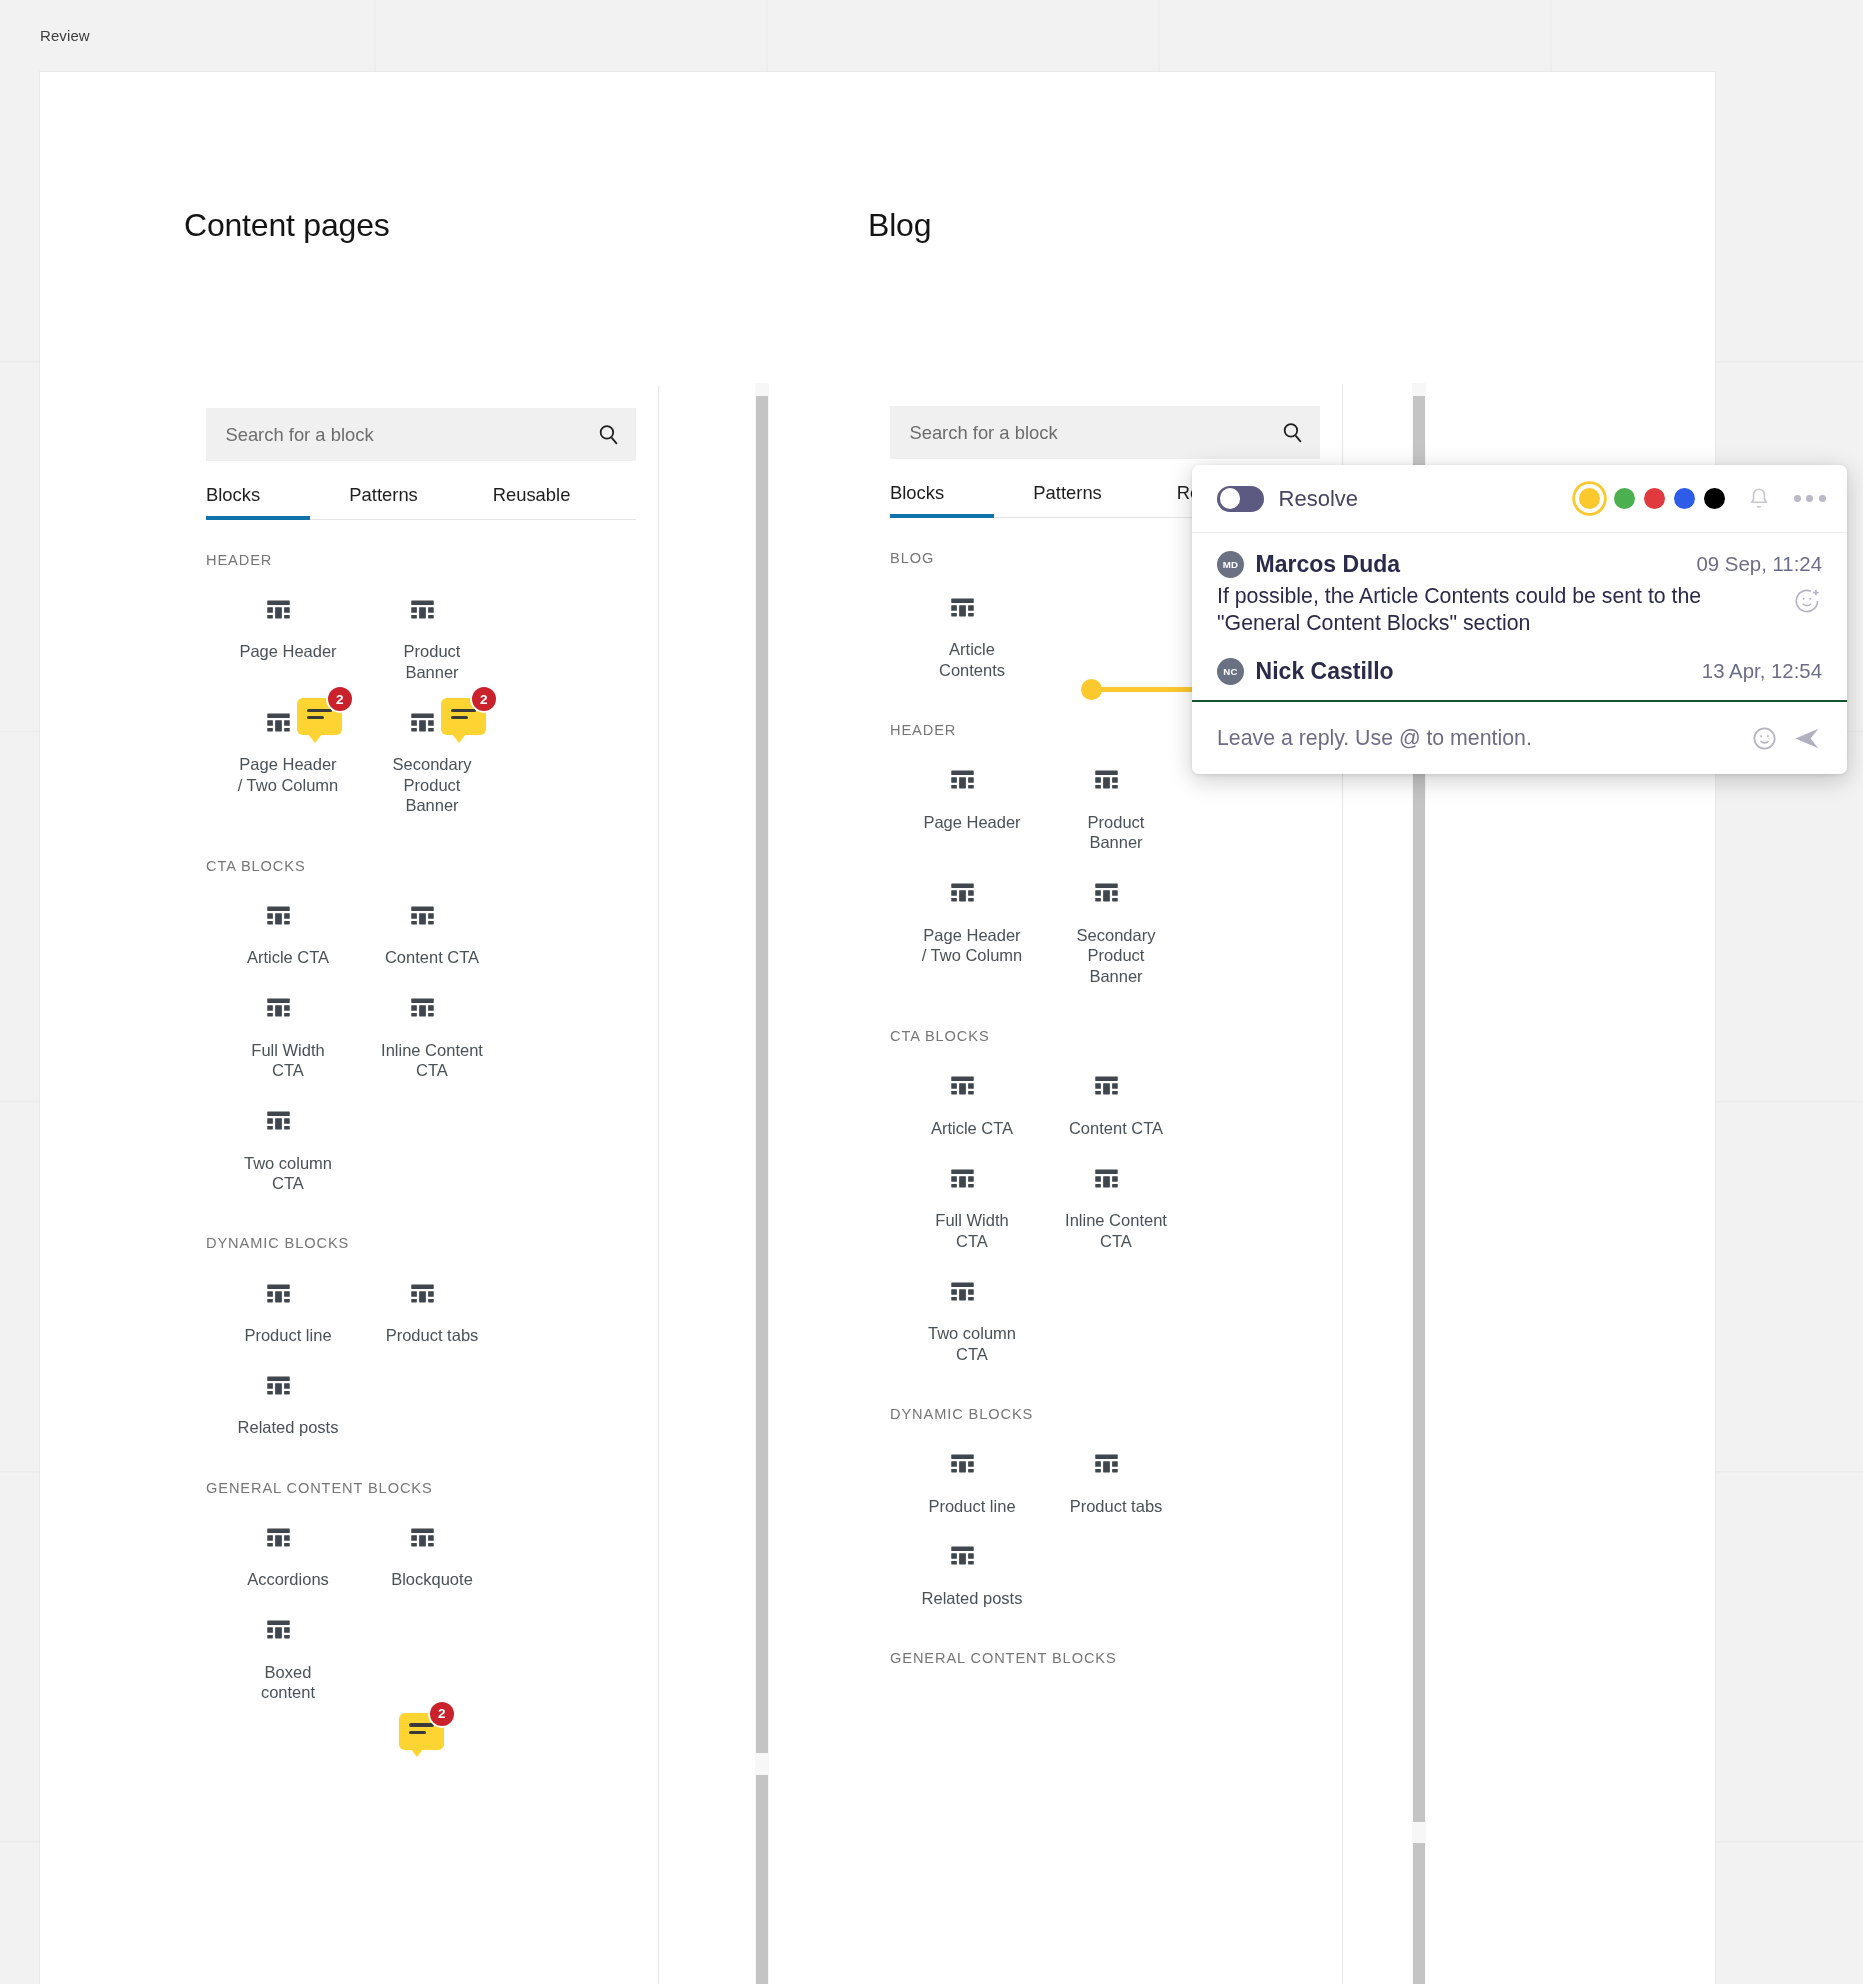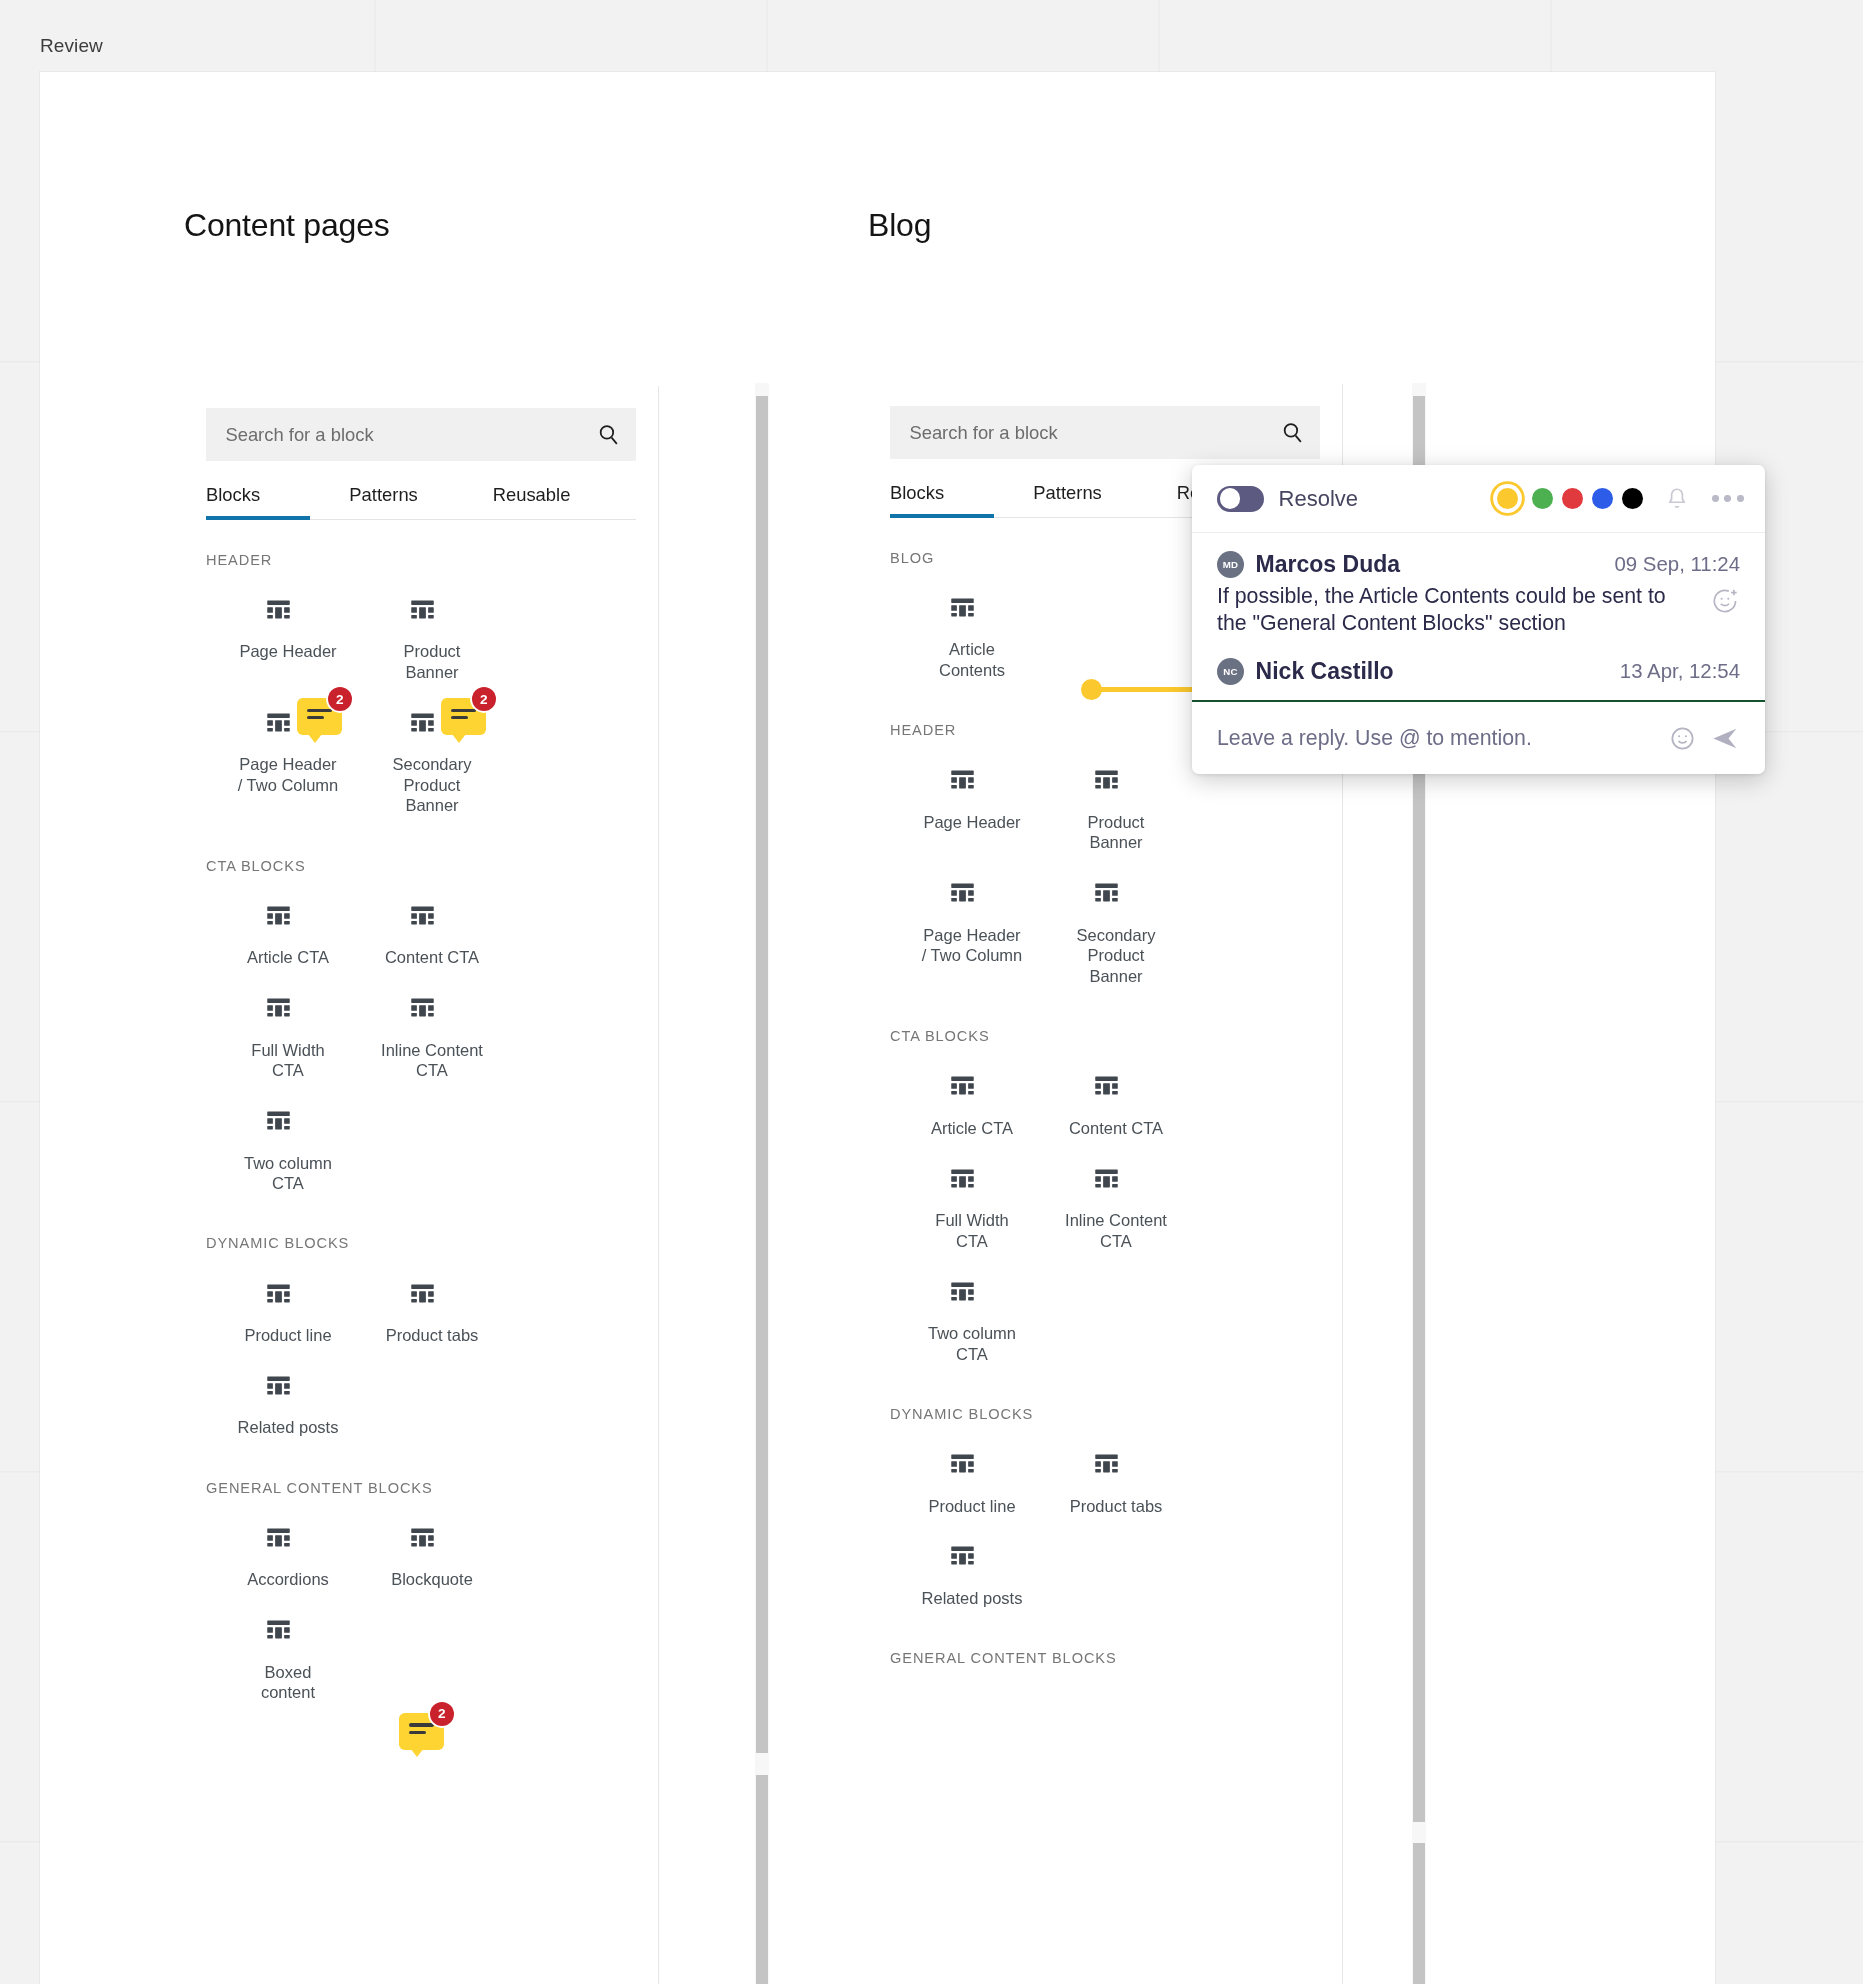--- a/index.html
+++ b/index.html
@@ -22,22 +22,22 @@
       linear-gradient(to right, rgba(0,0,0,0.045) 1px, transparent 1px),
       linear-gradient(to bottom, rgba(0,0,0,0.045) 1px, transparent 1px);
     background-size: 392px 370px;
     background-position: -17.5px -8.7px;
   }
 
   
   #review-label {
     position: absolute;
     left: 40px;
-    top: 35px;
-    font-size: 19px;
+    top: 27px;
+    font-size: 15px;
     color: #3d3d3d;
     letter-spacing: 0.1px;
   }
 
   
   #artboard {
     position: absolute;
     left: 40px;
     top: 72px;
     width: 1675px;
@@ -241,21 +241,21 @@
     width: 97px; height: 4.9px;
     background: #fbc82e;
     z-index: 39;
   }
 
   
   #comment-popup {
     position: absolute;
     left: 1192px;
     top: 465px;
-    width: 573px;
+    width: 655px;
     background: #fff;
     border-radius: 6.8px;
     box-shadow: 0 5.8px 25px rgba(0,0,0,0.20), 0 1px 3.9px rgba(0,0,0,0.10);
     z-index: 50;
     overflow: hidden;
     font-family: "Liberation Sans", sans-serif;
   }
 
   .popup-header {
     display: flex;

